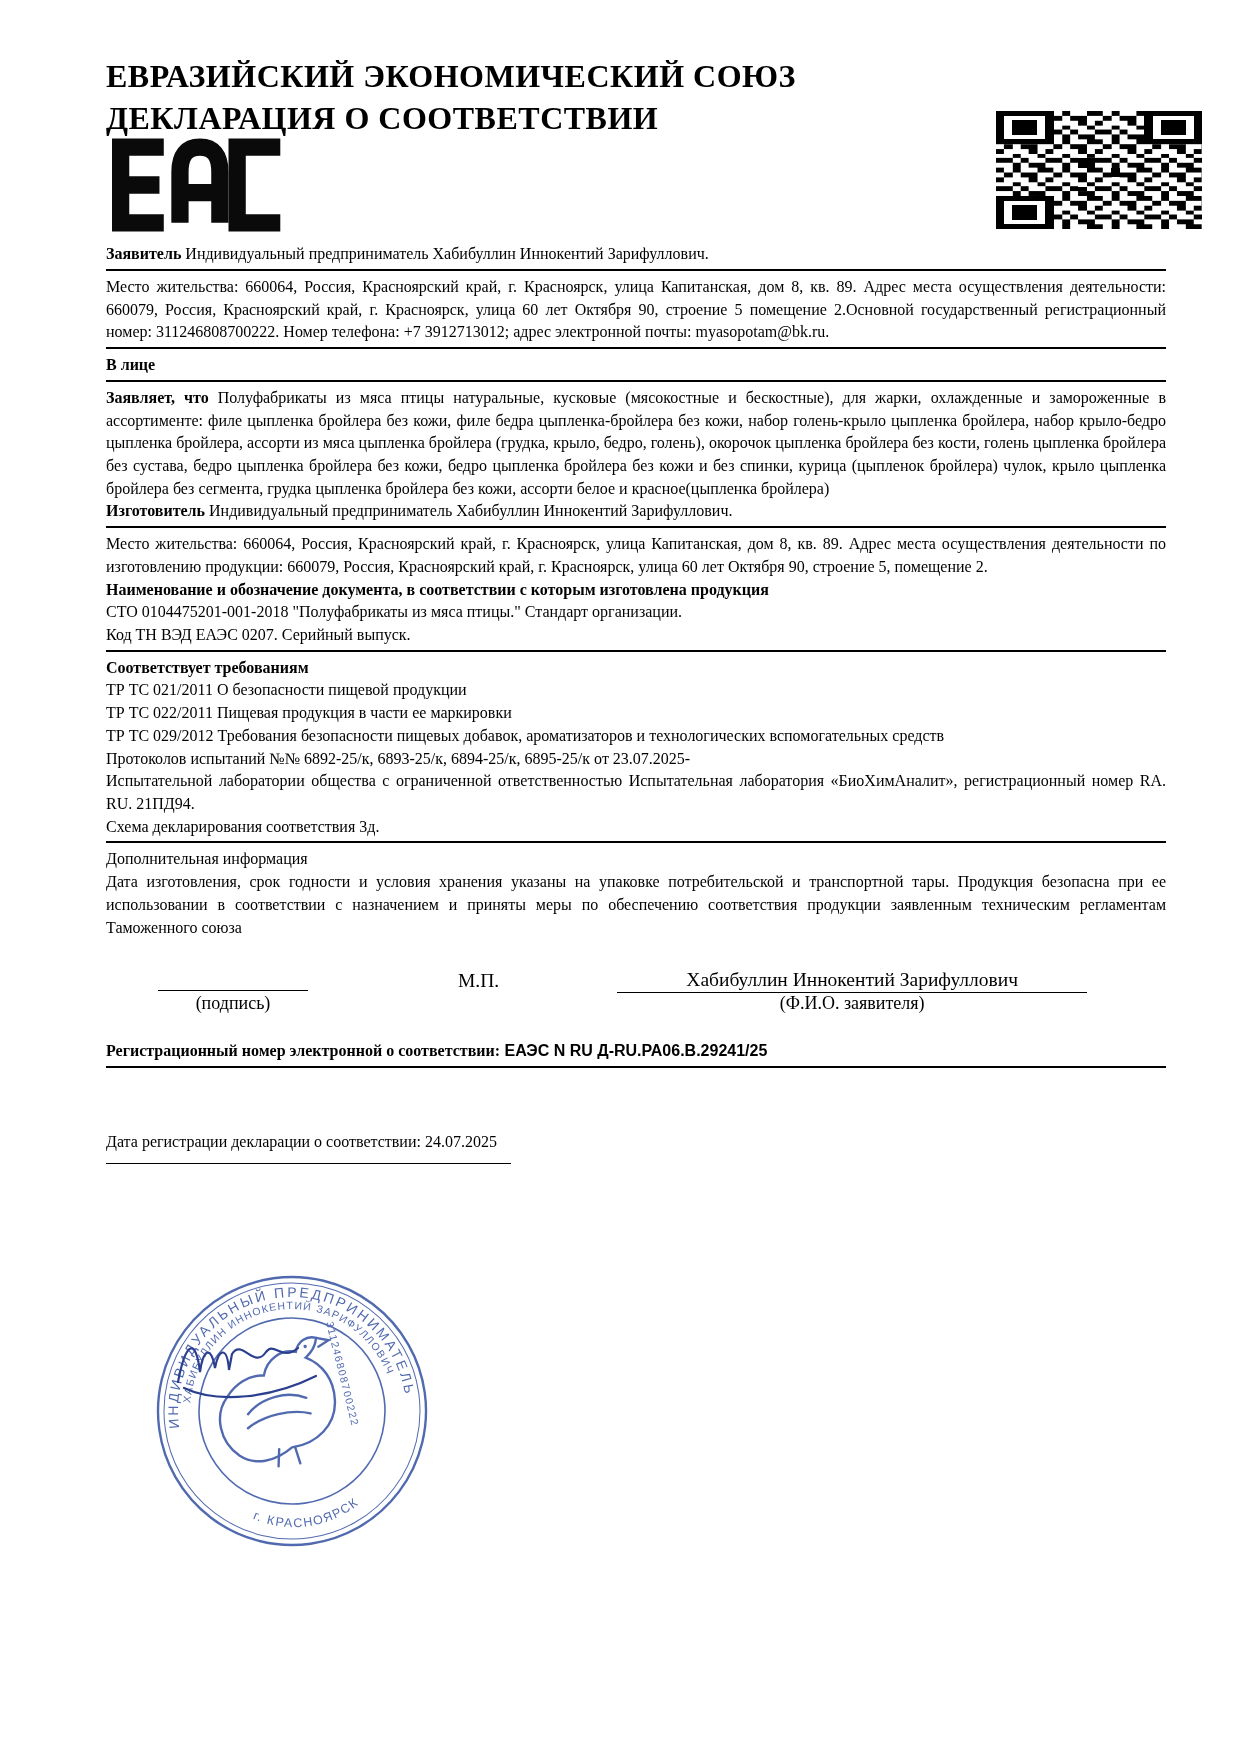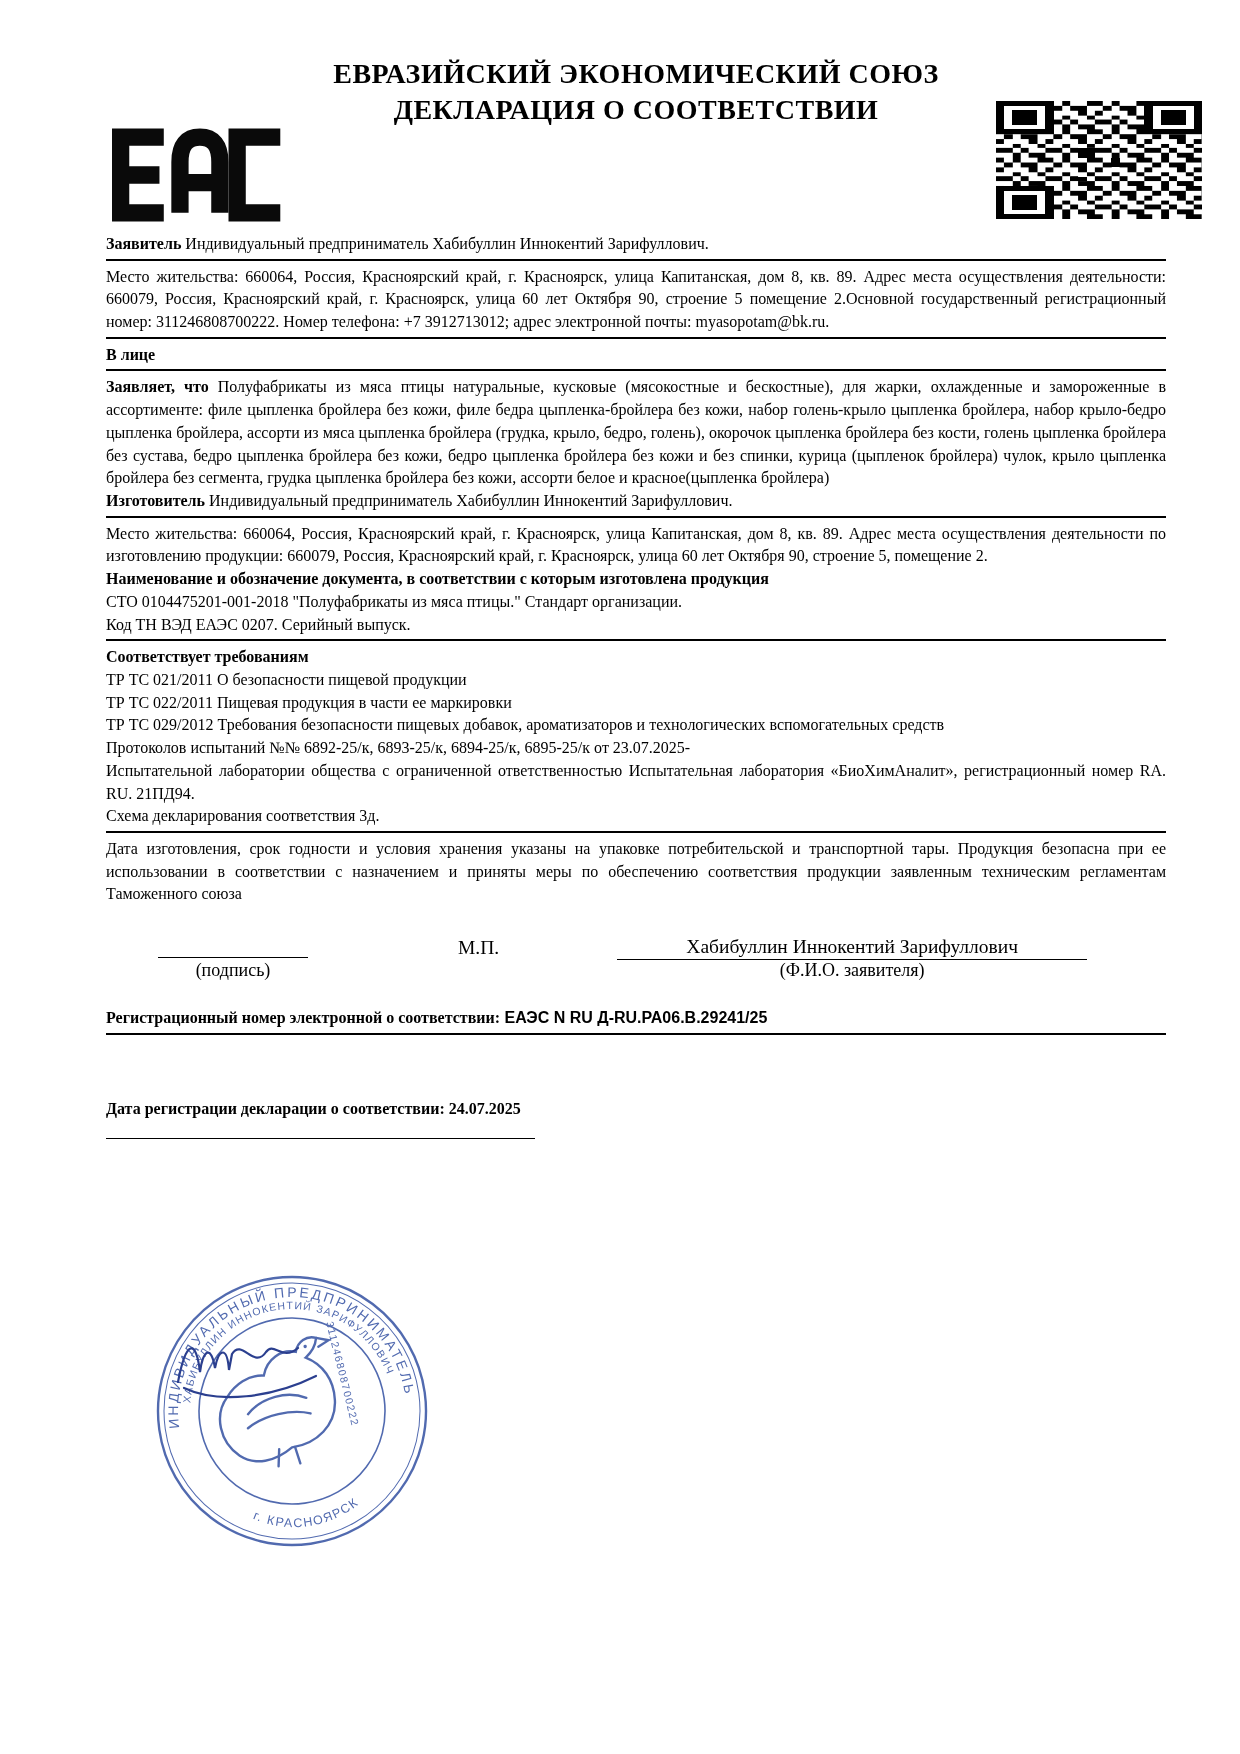--- a/index.html
+++ b/index.html
@@ -7,42 +7,42 @@
     position:relative;
     width:1240px;height:1754px;
     margin:0 auto;
     background:#fff;
     font-family:"Liberation Serif", serif;
     color:#000;
     overflow:hidden;
   }
   .content{padding:56px 74px 0 106px;}
   .title{
-    text-align:center;font-weight:bold;font-size:28px;line-height:1.3;
+    font-weight:bold;font-size:32px;line-height:1.3;
     letter-spacing:.5px;
   }
   .logo-zone{position:relative;height:104px;}
   .eac-logo{position:absolute;left:6px;top:-4px;}
   .qr{position:absolute;right:-36px;top:-28px;}
   .p{font-size:16px;line-height:1.42;text-align:justify;margin:0;}
   .single{text-align:left;}
   .lead{font-weight:bold;}
   .hdr{font-weight:bold;text-align:left;}
   .ruled{border-bottom:2px solid #000;padding-bottom:3px;margin-bottom:5px;}
   .validity{font-weight:bold;margin-top:56px;text-align:left;}
   .sigrow{display:flex;align-items:flex-end;margin-top:30px;}
   .sig-left{width:150px;margin-left:52px;text-align:center;}
   .sig-line{border-top:1.5px solid #000;height:2px;}
   .cap{font-size:18px;text-align:center;}
   .sig-mp{margin-left:150px;font-size:19.5px;padding-bottom:22px;}
   .sig-right{margin-left:118px;width:470px;}
   .sig-name{font-size:19.5px;text-align:center;border-bottom:1.5px solid #000;padding-bottom:1px;}
   .regline{font-weight:bold;margin-top:26px;}
   .sansnum{font-family:"Liberation Sans", sans-serif;font-weight:bold;text-align:right;}
-  .dateline{font-weight:bold;margin-top:58px;display:inline-block;border-bottom:1.5px solid #000;padding-bottom:17px;padding-right:14px;}
+  .dateline{font-weight:normal;margin-top:58px;display:inline-block;border-bottom:1.5px solid #000;padding-bottom:9px;padding-right:14px;}
   .stampwrap{position:absolute;left:142px;top:1256px;width:300px;height:310px;pointer-events:none;}
 </style>
 </head>
 <body>
 
 <div class="page">
   <div class="content">
 
     <div class="title">ЕВРАЗИЙСКИЙ ЭКОНОМИЧЕСКИЙ СОЮЗ</div>
     <div class="title">ДЕКЛАРАЦИЯ О СООТВЕТСТВИИ</div>
@@ -131,20 +131,21 @@
     <p class="p single">ТР ТС 021/2011 О безопасности пищевой продукции</p>
     <p class="p single">ТР ТС 022/2011 Пищевая продукция в части ее маркировки</p>
     <p class="p">ТР ТС 029/2012 Требования безопасности пищевых добавок, ароматизаторов и технологических вспомогательных средств</p>
 
     
     <p class="p single">Протоколов испытаний №№ 6892-25/к, 6893-25/к, 6894-25/к, 6895-25/к от 23.07.2025-</p>
     <p class="p">Испытательной лаборатории общества с ограниченной ответственностью Испытательная лаборатория «БиоХимАналит», регистрационный номер RA. RU. 21ПД94.</p>
     <p class="p single ruled">Схема декларирования соответствия 3д.</p>
 
     
+    <p class="p single">Дополнительная информация</p>
     <p class="p">Дата изготовления, срок годности и условия хранения указаны на упаковке потребительской и транспортной тары. Продукция безопасна при ее использовании в соответствии с назначением и приняты меры по обеспечению соответствия продукции заявленным техническим регламентам Таможенного союза</p>
 
     
 
     
     <div class="sigrow">
       <div class="sig-left">
         <div class="sig-line"></div>
         <div class="cap">(подпись)</div>
       </div>

